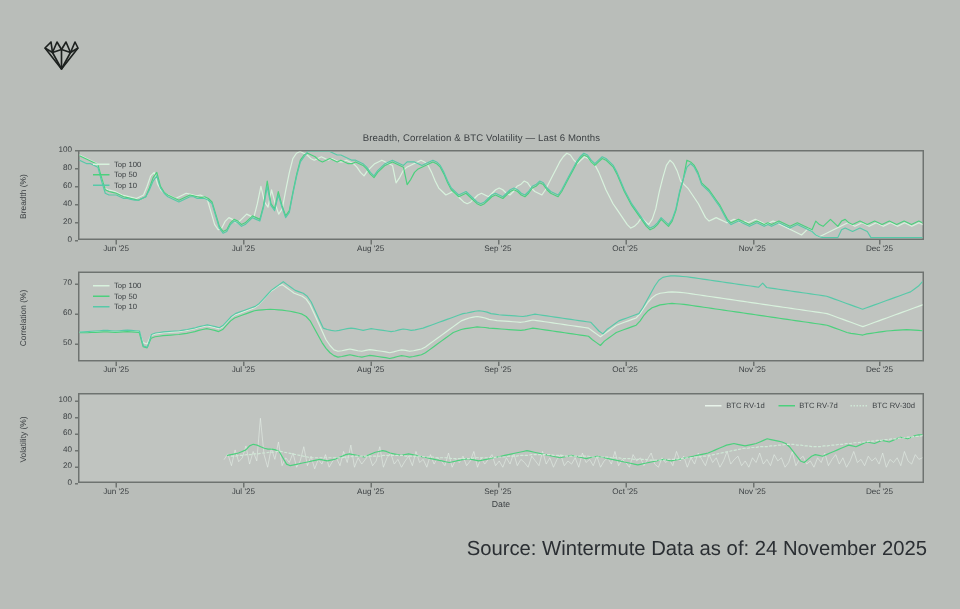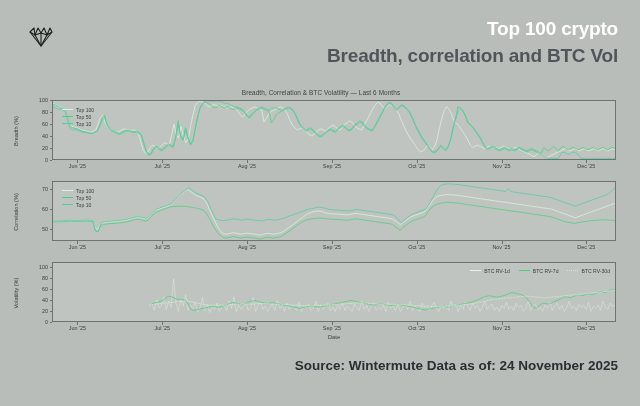--- a/index.html
+++ b/index.html
@@ -88,21 +88,21 @@
   #legend-breadth{ left:48px; top:18px; }
   #legend-corr{    left:48px; top:99px; }
   #legend-vol{
     right:18px; top:179px; display:flex; gap:9px; align-items:center;
   }
   #legend-vol .legend-row{ gap:3px; }
 
   
   #footer{
     position:absolute; right:22px; top:358px;
-    font-size:13.5px; color:#2b2f33; font-weight:700;
+    font-size:13.5px; color:#2b2f33; font-weight:400;
   }
 </style>
 </head>
 <body>
 
 <div id="header">
 
   <div id="logo-block">
     <span>
       <svg id="logo-mark" viewBox="0 0 52 44" fill="none">
@@ -110,24 +110,20 @@
         <path d="M14 18 L20 4 L26 14 Z" stroke="#1d211f" stroke-width="2.2" stroke-linejoin="round"></path>
         <path d="M26 14 L32 4 L38 18 Z" stroke="#1d211f" stroke-width="2.2" stroke-linejoin="round"></path>
         <path d="M38 18 L44 4 L48 12 Z" stroke="#1d211f" stroke-width="2.2" stroke-linejoin="round"></path>
         <path d="M4 12 L26 40 L48 12" stroke="#1d211f" stroke-width="2.2" stroke-linejoin="round"></path>
         <path d="M14 18 L26 40 L38 18" stroke="#1d211f" stroke-width="2.2" stroke-linejoin="round"></path>
         <path d="M26 14 L26 40" stroke="#1d211f" stroke-width="2.2"></path>
       </svg>
     </span>
   </div>
 
-  <div id="title-block">
-    <div id="title-main">Top 100 crypto</div>
-    <div id="title-sub">Breadth, correlation and BTC Vol</div>
-  </div>
 </div>
 
 <div id="figure">
 
   <div id="chart-title">Breadth, Correlation &amp; BTC Volatility — Last 6 Months</div>
 
   <div class="panel" id="panel-breadth">
     <svg class="plot-svg" id="svg-breadth" viewBox="0 0 564 60" preserveAspectRatio="none">
         <path d="M0.00 2.40 L2.38 3.60 L4.76 4.80 L7.14 6.00 L9.52 7.20 L11.90 8.40 L14.28 16.80 L16.66 25.20 L19.04 26.40 L21.42 27.00 L23.80 27.60 L26.18 28.80 L28.56 30.00 L30.94 30.60 L33.32 31.20 L35.70 31.80 L38.08 32.40 L40.46 31.20 L42.84 30.00 L45.22 24.00 L47.59 16.80 L49.97 14.40 L52.35 22.80 L54.73 27.00 L57.11 28.80 L59.49 30.00 L61.87 31.20 L64.25 32.40 L66.63 31.20 L69.01 30.00 L71.39 28.80 L73.77 29.40 L76.15 30.00 L78.53 30.60 L80.91 30.00 L83.29 31.20 L85.67 33.60 L88.05 42.00 L90.43 50.40 L92.81 54.00 L95.19 52.80 L97.57 48.00 L99.95 45.60 L102.33 46.80 L104.71 49.20 L107.09 48.00 L109.47 45.60 L111.85 43.20 L114.23 44.40 L116.61 45.60 L118.99 36.00 L121.37 24.00 L123.75 34.80 L126.13 38.40 L128.51 26.40 L130.89 36.00 L133.27 43.20 L135.65 39.60 L138.03 26.40 L140.41 14.40 L142.78 4.80 L145.16 1.20 L147.54 0.00 L149.92 1.20 L152.30 2.40 L154.68 4.80 L157.06 6.00 L159.44 4.80 L161.82 3.60 L164.20 4.80 L166.58 6.00 L168.96 4.80 L171.34 6.00 L173.72 7.20 L176.10 7.20 L178.48 6.00 L180.86 7.20 L183.24 8.40 L185.62 10.80 L188.00 14.40 L190.38 16.80 L192.76 13.20 L195.14 10.80 L197.52 8.40 L199.90 7.20 L202.28 6.00 L204.66 7.20 L207.04 8.40 L209.42 9.60 L211.80 21.60 L214.18 18.00 L216.56 13.20 L218.94 10.80 L221.32 9.60 L223.70 8.40 L226.08 7.20 L228.46 6.00 L230.84 7.20 L233.22 9.60 L235.59 14.40 L237.97 20.40 L240.35 25.20 L242.73 27.60 L245.11 30.00 L247.49 28.80 L249.87 27.60 L252.25 30.00 L254.63 32.40 L257.01 34.80 L259.39 36.00 L261.77 34.80 L264.15 32.40 L266.53 30.00 L268.91 28.80 L271.29 30.00 L273.67 31.20 L276.05 28.80 L278.43 26.40 L280.81 25.20 L283.19 26.40 L285.57 28.80 L287.95 30.00 L290.33 27.60 L292.71 24.00 L295.09 22.80 L297.47 20.40 L299.85 21.60 L302.23 25.20 L304.61 27.60 L306.99 28.80 L309.37 30.00 L311.75 26.40 L314.13 21.60 L316.51 16.80 L318.89 12.00 L321.27 7.20 L323.65 3.60 L326.03 1.20 L328.41 2.40 L330.78 6.00 L333.16 8.40 L335.54 6.00 L337.92 3.60 L340.30 4.80 L342.68 7.20 L345.06 9.60 L347.44 14.40 L349.82 20.40 L352.20 26.40 L354.58 31.20 L356.96 36.00 L359.34 39.60 L361.72 43.20 L364.10 46.80 L366.48 50.40 L368.86 52.80 L371.24 51.60 L373.62 49.20 L376.00 45.60 L378.38 48.00 L380.76 50.40 L383.14 46.80 L385.52 39.60 L387.90 27.60 L390.28 18.00 L392.66 9.60 L395.04 6.00 L397.42 8.40 L399.80 13.20 L402.18 20.40 L404.56 22.80 L406.94 25.20 L409.32 28.80 L411.70 32.40 L414.08 36.00 L416.46 40.80 L418.84 45.60 L421.22 48.00 L423.59 46.80 L425.97 45.60 L428.35 46.80 L430.73 48.00 L433.11 49.20 L435.49 48.00 L437.87 46.80 L440.25 48.00 L442.63 49.20 L445.01 48.00 L447.39 49.20 L449.77 48.00 L452.15 46.80 L454.53 48.00 L456.91 49.20 L459.29 50.40 L461.67 49.20 L464.05 48.00 L466.43 49.20 L468.81 50.40 L471.19 51.60 L473.57 52.80 L475.95 54.00 L478.33 55.20 L480.71 56.40 L483.09 57.60 L485.47 55.20 L487.85 52.80 L490.23 55.20 L492.61 57.60 L494.99 58.80 L497.37 57.60 L499.75 56.40 L502.13 55.20 L504.51 54.00 L506.89 52.80 L509.27 51.60 L511.65 50.40 L514.03 49.20 L516.41 50.40 L518.78 51.60 L521.16 50.40 L523.54 49.20 L525.92 50.40 L528.30 51.60 L530.68 50.40 L533.06 49.20 L535.44 50.40 L537.82 51.60 L540.20 50.40 L542.58 49.20 L544.96 50.40 L547.34 51.60 L549.72 50.40 L552.10 49.20 L554.48 50.40 L556.86 51.60 L559.24 50.40 L561.62 49.20 L564.00 50.40 " fill="none" stroke="#d8f2dd" stroke-width="0.8" stroke-linejoin="round" stroke-linecap="round" opacity="1"></path>
         <path d="M0.00 3.00 L2.46 4.20 L4.93 5.40 L7.39 6.60 L9.85 7.80 L12.31 9.00 L14.78 18.00 L17.24 26.40 L19.70 27.60 L22.17 28.20 L24.63 28.80 L27.09 30.00 L29.55 31.20 L32.02 31.80 L34.48 32.40 L36.94 33.00 L39.41 33.60 L41.87 32.40 L44.33 31.20 L46.79 25.20 L49.26 18.00 L51.72 14.40 L54.18 24.00 L56.65 28.20 L59.11 30.00 L61.57 31.20 L64.03 32.40 L66.50 33.60 L68.96 32.40 L71.42 31.20 L73.89 30.00 L76.35 30.60 L78.81 31.20 L81.28 31.80 L83.74 31.20 L86.20 32.40 L88.66 34.80 L91.13 43.20 L93.59 51.60 L96.05 55.20 L98.52 54.00 L100.98 49.20 L103.44 46.80 L105.90 48.00 L108.37 50.40 L110.83 49.20 L113.29 46.80 L115.76 44.40 L118.22 45.60 L120.68 46.80 L123.14 37.20 L125.61 20.40 L128.07 36.00 L130.53 39.60 L133.00 27.60 L135.46 37.20 L137.92 44.40 L140.38 40.80 L142.85 27.60 L145.31 15.60 L147.77 6.00 L150.24 2.40 L152.70 1.20 L155.16 2.40 L157.62 3.60 L160.09 6.00 L162.55 7.20 L165.01 6.00 L167.48 4.80 L169.94 6.00 L172.40 7.20 L174.86 6.00 L177.33 7.20 L179.79 8.40 L182.25 8.40 L184.72 7.20 L187.18 8.40 L189.64 9.60 L192.10 12.00 L194.57 15.60 L197.03 18.00 L199.49 14.40 L201.96 12.00 L204.42 9.60 L206.88 8.40 L209.34 7.20 L211.81 8.40 L214.27 9.60 L216.73 10.80 L219.20 22.80 L221.66 19.20 L224.12 14.40 L226.59 12.00 L229.05 10.80 L231.51 9.60 L233.97 8.40 L236.44 7.20 L238.90 8.40 L241.36 10.80 L243.83 15.60 L246.29 21.60 L248.75 26.40 L251.21 28.80 L253.68 31.20 L256.14 30.00 L258.60 28.80 L261.07 31.20 L263.53 33.60 L265.99 36.00 L268.45 37.20 L270.92 36.00 L273.38 33.60 L275.84 31.20 L278.31 30.00 L280.77 31.20 L283.23 32.40 L285.69 30.00 L288.16 27.60 L290.62 26.40 L293.08 27.60 L295.55 30.00 L298.01 31.20 L300.47 28.80 L302.93 25.20 L305.40 24.00 L307.86 21.60 L310.32 22.80 L312.79 26.40 L315.25 28.80 L317.71 30.00 L320.17 31.20 L322.64 27.60 L325.10 22.80 L327.56 18.00 L330.03 13.20 L332.49 8.40 L334.95 4.80 L337.41 2.40 L339.88 3.60 L342.34 7.20 L344.80 9.60 L347.27 7.20 L349.73 4.80 L352.19 6.00 L354.66 8.40 L357.12 10.80 L359.58 15.60 L362.04 21.60 L364.51 27.60 L366.97 32.40 L369.43 37.20 L371.90 40.80 L374.36 44.40 L376.82 48.00 L379.28 51.60 L381.75 54.00 L384.21 52.80 L386.67 50.40 L389.14 46.80 L391.60 49.20 L394.06 51.60 L396.52 48.00 L398.99 40.80 L401.45 28.80 L403.91 19.20 L406.38 6.00 L408.84 7.20 L411.30 9.60 L413.76 14.40 L416.23 21.60 L418.69 24.00 L421.15 26.40 L423.62 30.00 L426.08 33.60 L428.54 37.20 L431.00 42.00 L433.47 46.80 L435.93 49.20 L438.39 48.00 L440.86 46.80 L443.32 48.00 L445.78 49.20 L448.24 50.40 L450.71 49.20 L453.17 48.00 L455.63 49.20 L458.10 50.40 L460.56 49.20 L463.02 50.40 L465.48 49.20 L467.95 48.00 L470.41 49.20 L472.87 50.40 L475.34 51.60 L477.80 50.40 L480.26 49.20 L482.72 50.40 L485.19 51.60 L487.65 52.80 L490.11 54.00 L492.58 48.00 L495.04 50.40 L497.50 51.60 L499.97 49.20 L502.43 46.80 L504.89 49.20 L507.35 51.60 L509.82 48.00 L512.28 46.80 L514.74 49.20 L517.21 50.40 L519.67 49.20 L522.13 48.00 L524.59 49.20 L527.06 50.40 L529.52 49.20 L531.98 48.00 L534.45 49.20 L536.91 50.40 L539.37 49.20 L541.83 48.00 L544.30 49.20 L546.76 50.40 L549.22 49.20 L551.69 48.00 L554.15 49.20 L556.61 50.40 L559.07 49.20 L561.54 48.00 L564.00 49.20 " fill="none" stroke="#4cd07d" stroke-width="0.8" stroke-linejoin="round" stroke-linecap="round" opacity="1"></path>

